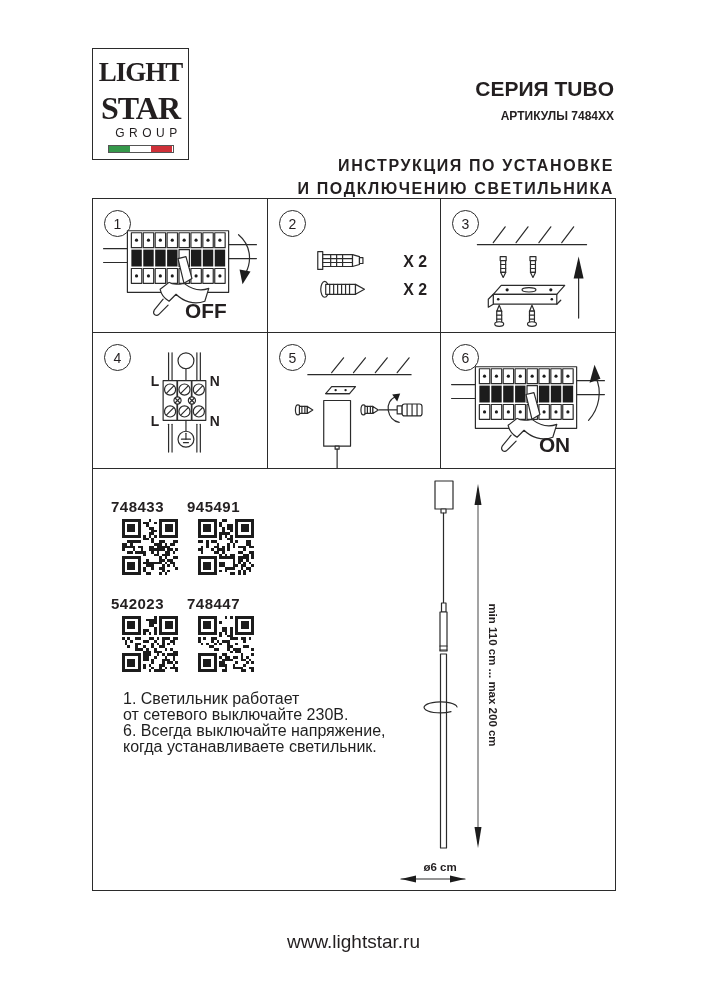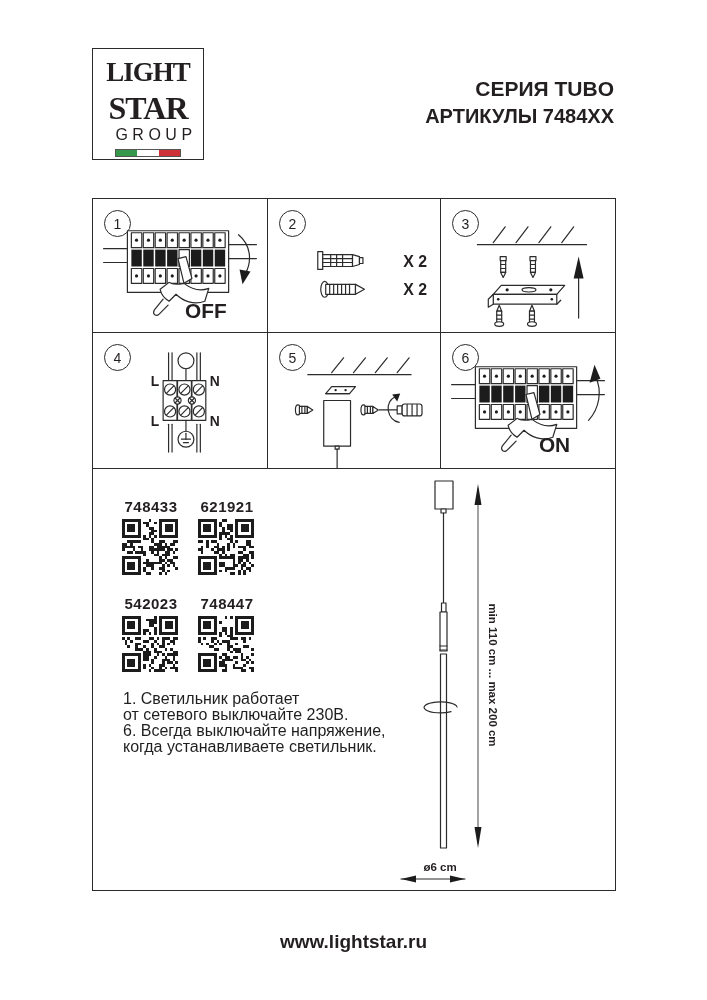--- a/index.html
+++ b/index.html
@@ -3,33 +3,33 @@
 <meta charset="utf-8">
 <style>
   * { margin:0; padding:0; box-sizing:border-box; }
   html,body { background:#ffffff; }
   body {
     width:707px; height:1000px; position:relative; overflow:hidden;
     font-family:"Liberation Sans", sans-serif; color:#231f20;
   }
   
   .logo-box {
-    position:absolute; left:92px; top:48px; width:112px; height:112px;
+    position:absolute; left:92px; top:48px; width:97px; height:112px;
     border:1.5px solid #2b2b2b; display:flex; flex-direction:column;
     align-items:center; padding-top:10px; background:#fff;
   }
   .logo-l1 { font-family:"Liberation Serif", serif; font-weight:bold; font-size:27px; line-height:26px; letter-spacing:-1px; }
   .logo-l2 { font-family:"Liberation Serif", serif; font-weight:bold; font-size:32px; line-height:30px; letter-spacing:-1px;margin-top:8px; }
-  .logo-l3 { font-size:16px; letter-spacing:4.5px; margin-top:3px; margin-left:16px; }
+  .logo-l3 { font-size:12px; letter-spacing:4.5px; margin-top:3px; margin-left:16px; }
   .logo-flag { width:66px; height:8px; margin-top:5px; border:1px solid #555; display:flex; }
   .logo-flag span { flex:1; }
   
   .hdr { position:absolute; right:93px; top:44px; text-align:right; }
   .hdr-series   { font-size:21px; font-weight:bold; line-height:21px;margin-top:34px; }
-  .hdr-articles { font-size:20px; font-weight:bold; line-height:21px; margin-top:7px; }
+  .hdr-articles { font-size:12px; font-weight:bold; line-height:21px; margin-top:7px; }
   .hdr-title    { margin-top:27px; font-size:16px; font-weight:bold; letter-spacing:1.6px; line-height:23px; }
   
   .grid {
     position:absolute; left:92px; top:198px; width:524px; height:693px;
     border:1.6px solid #2b2b2b;
     display:grid; grid-template-columns:175px 173px 1fr; grid-template-rows:134px 136px 1fr;
   }
   .cell { position:relative; border-right:1.4px solid #2b2b2b; border-bottom:1.4px solid #2b2b2b; }
   .cell.last-col { border-right:none; }
   .cell.bottom { grid-column:1 / span 3; border-right:none; border-bottom:none; }
@@ -39,43 +39,47 @@
     align-items:center; justify-content:center; font-size:14px; background:#fff;
   }
   .illus { position:absolute; left:0; top:0; width:100%; height:100%; }
   svg { stroke-linecap:round; stroke-linejoin:round; }
   .ln   { stroke:#2b2b2b; stroke-width:1.2; fill:none; }
   .lnF  { stroke:#2b2b2b; stroke-width:1.2; fill:#ffffff; }
   .blk  { fill:#1c1c1c; stroke:none; }
   .dot  { fill:#1c1c1c; stroke:none; }
   .svgtxt { font-family:"Liberation Sans", sans-serif; font-weight:bold; fill:#231f20; stroke:none; }
   
-  .qr-label { position:absolute; width:80px; text-align:center; font-size:15px; font-weight:bold; letter-spacing:.5px; }
+  .qr-label { position:absolute; width:80px; text-align:left; font-size:15px; font-weight:bold; letter-spacing:.5px; }
   .qr-code  { position:absolute; width:56px; height:56px; }
   .notes { position:absolute; left:30px; top:222px; font-size:16px; line-height:16px; color:#1f1f1f; }
   
-  .footer { position:absolute; left:0; right:0; top:931px; text-align:center; font-size:19px; font-weight:bold; }
+  .footer { position:absolute; left:0; right:0; top:931px; text-align:center; font-size:19px; font-weight:normal; }
 </style>
 </head>
 <body>
 
 <div class="logo-box">
   <div class="logo-l1">LIGHT</div>
   <div class="logo-l2">STAR</div>
   <div class="logo-l3">GROUP</div>
   <div class="logo-flag">
     <span style="background: rgb(53, 152, 74);"></span>
     <span style="background: rgb(255, 255, 255);"></span>
     <span style="background: rgb(206, 48, 56);"></span>
   </div>
 </div>
 
 <div class="hdr">
   <div class="hdr-series">СЕРИЯ TUBO</div>
   <div class="hdr-articles">АРТИКУЛЫ 7484XX</div>
+  <div class="hdr-title">
+    <div>ИНСТРУКЦИЯ ПО УСТАНОВКЕ</div>
+    <div>И ПОДКЛЮЧЕНИЮ СВЕТИЛЬНИКА</div>
+  </div>
 </div>
 
 <div class="grid">
 
   <div class="cell">
     <div class="badge">1</div>
     <svg class="illus" viewBox="0 0 174 134">
       <line class="ln" x1="10" y1="50" x2="34" y2="50"></line>
         <line class="ln" x1="10" y1="64" x2="34" y2="64"></line>
       <line class="ln" x1="136" y1="46" x2="164" y2="46"></line>
@@ -376,21 +380,21 @@
       <g>
         <path class="ln" d="M148,88 C159,76 162,58 155,44"></path>
         <polygon class="blk" points="149,50 160,46 154,32"></polygon>
       </g>
       <text class="svgtxt" x="98" y="120" font-size="21">ON</text>
     </svg>
   </div>
 
   <div class="cell bottom">
     <div class="qr-label" style="left:18px; top:29px;">748433</div>
-    <div class="qr-label" style="left:94px; top:29px;">621921</div>
+    <div class="qr-label" style="left:94px; top:29px;">945491</div>
     <div class="qr-code" style="left:29px; top:50px;"><svg width="56" height="56" viewBox="0 0 21 21" shape-rendering="crispEdges" fill="#1c1c1c">
           <rect x="0" y="0" width="1" height="1"></rect>
           <rect x="1" y="0" width="1" height="1"></rect>
           <rect x="2" y="0" width="1" height="1"></rect>
           <rect x="3" y="0" width="1" height="1"></rect>
           <rect x="4" y="0" width="1" height="1"></rect>
           <rect x="5" y="0" width="1" height="1"></rect>
           <rect x="6" y="0" width="1" height="1"></rect>
           <rect x="10" y="0" width="1" height="1"></rect>
           <rect x="14" y="0" width="1" height="1"></rect>

